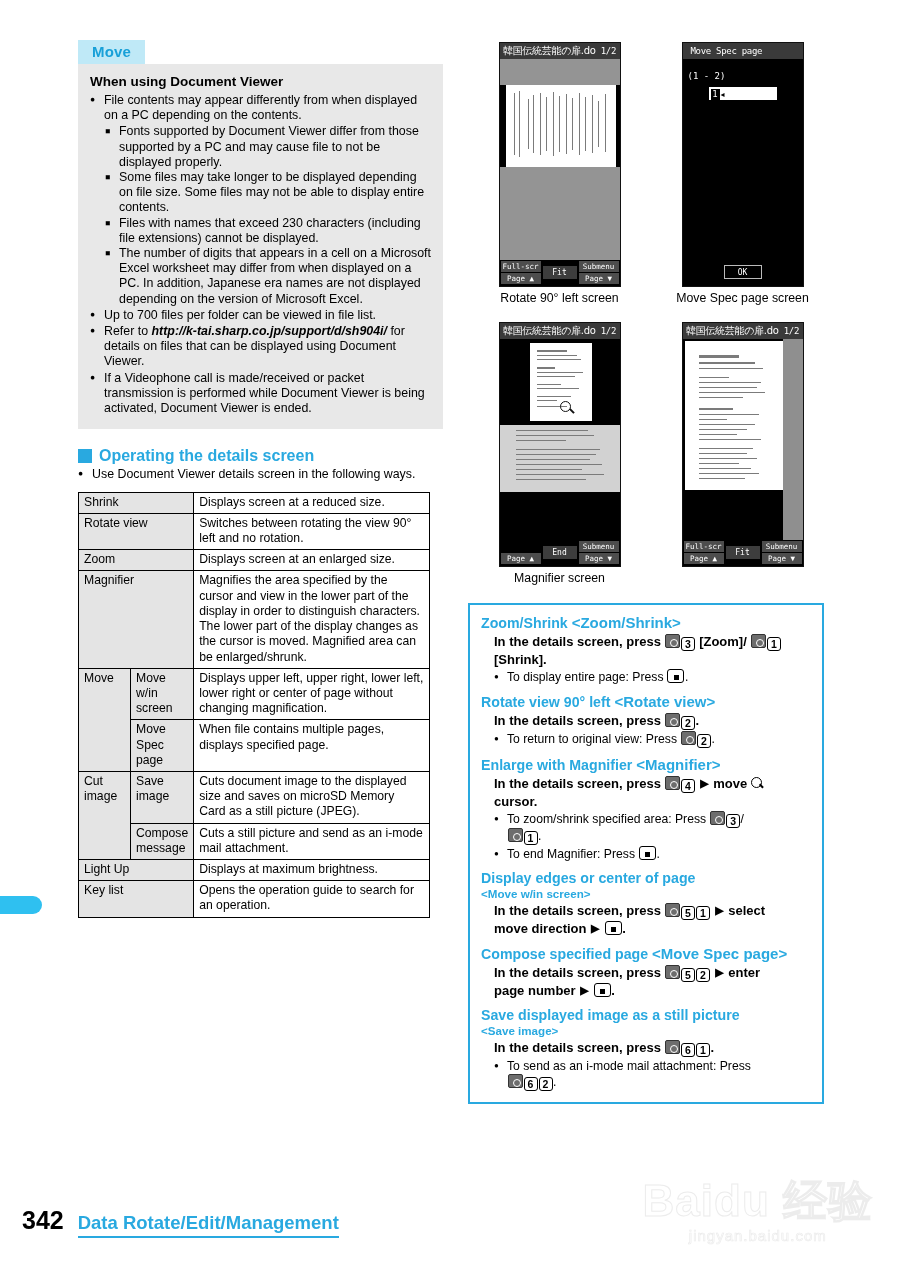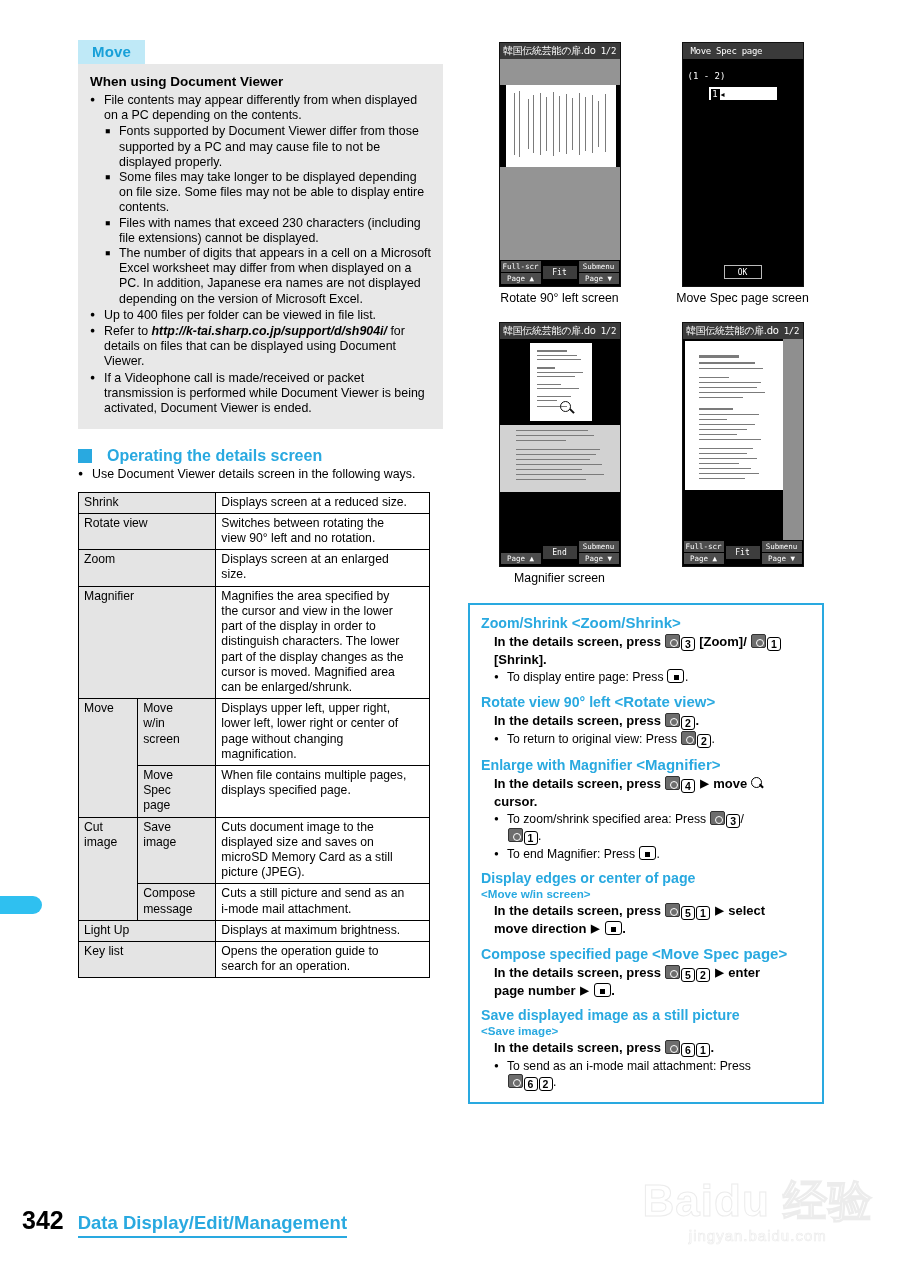--- a/index.html
+++ b/index.html
@@ -46,35 +46,35 @@
     position:relative; padding-left:15px; font-size:12.4px;
     line-height:15.2px;
   }
   ul.lvl2 > li::before {
     content:"\25A0"; position:absolute; left:1px; top:0px; font-size:8.5px;
   }
   .url { font-style:italic; font-weight:bold; }
 
   
   .sec-head {
-    display:flex; align-items:center; gap:15px;
+    display:flex; align-items:center; gap:7px;
     margin-top:18px; margin-bottom:2px;
   }
   .sec-sq { width:14px; height:14px; background:#29a9e0; flex:0 0 auto; }
   .sec-title { color:#29a9e0; font-weight:bold; font-size:16px; }
   .sec-intro {
     position:relative; padding-left:14px; font-size:12.4px; line-height:15.4px;
     margin-top:2px; margin-bottom:9px; width:350px;
   }
   .sec-intro::before { content:"\25CF"; position:absolute; left:0; top:-1px; font-size:8.5px; }
 
   
   table.ops { border-collapse:collapse; width:352px; font-size:12.2px; }
   table.ops td {
-    border:1px solid #000; padding:2px 20px 3px 5px;
+    border:1px solid #000; padding:2px 5px 3px 5px;
     vertical-align:top; line-height:15.2px;
   }
   td.k1 { background:#e4e4e4; width:52px; }
   td.k1w { background:#e4e4e4; width:112px; }
   td.k2 { background:#e4e4e4; width:60px; }
   td.desc { background:#fff; }
 
   
   .col-right { position:absolute; left:468px; top:42px; width:366px; }
   .shots { display:flex; flex-wrap:wrap; }
@@ -186,21 +186,21 @@
       <ul class="lvl1">
         <li>
           <span>File contents may appear differently from when displayed on a PC depending on the contents.</span>
           <ul class="lvl2">
             <li>Fonts supported by Document Viewer differ from those supported by a PC and may cause file to not be displayed properly.</li>
             <li>Some files may take longer to be displayed depending on file size. Some files may not be able to display entire contents.</li>
             <li>Files with names that exceed 230 characters (including file extensions) cannot be displayed.</li>
             <li>The number of digits that appears in a cell on a Microsoft Excel worksheet may differ from when displayed on a PC. In addition, Japanese era names are not displayed depending on the version of Microsoft Excel.</li>
           </ul>
         </li>
-        <li>Up to 400 files per folder can be viewed in file list.</li>
+        <li>Up to 700 files per folder can be viewed in file list.</li>
         <li>
           <span>Refer to </span><span class="url">http://k-tai.sharp.co.jp/support/d/sh904i/</span><span> for details on files that can be displayed using Document Viewer.</span>
         </li>
         <li>If a Videophone call is made/received or packet transmission is performed while Document Viewer is being activated, Document Viewer is ended.</li>
       </ul>
     </div>
 
     <div class="sec-head">
       <div class="sec-sq"></div>
       <div class="sec-title">Operating the details screen</div>
@@ -491,21 +491,21 @@
         <span class="key-cam"></span><span class="key">6</span><span class="key">2</span><span>.</span>
       </div>
 
     </div>
   </div>
 
   <div class="edge-tab"></div>
 
   <div class="footer">
     <div class="pg-num">342</div>
-    <div class="pg-sec">Data Display/Edit/Management</div>
+    <div class="pg-sec">Data Rotate/Edit/Management</div>
   </div>
 
   <div class="wm">
     <div class="wm-main">Baidu 经验</div>
     <div class="wm-sub">jingyan.baidu.com</div>
   </div>
 
 </div>
 
 </body></html>

